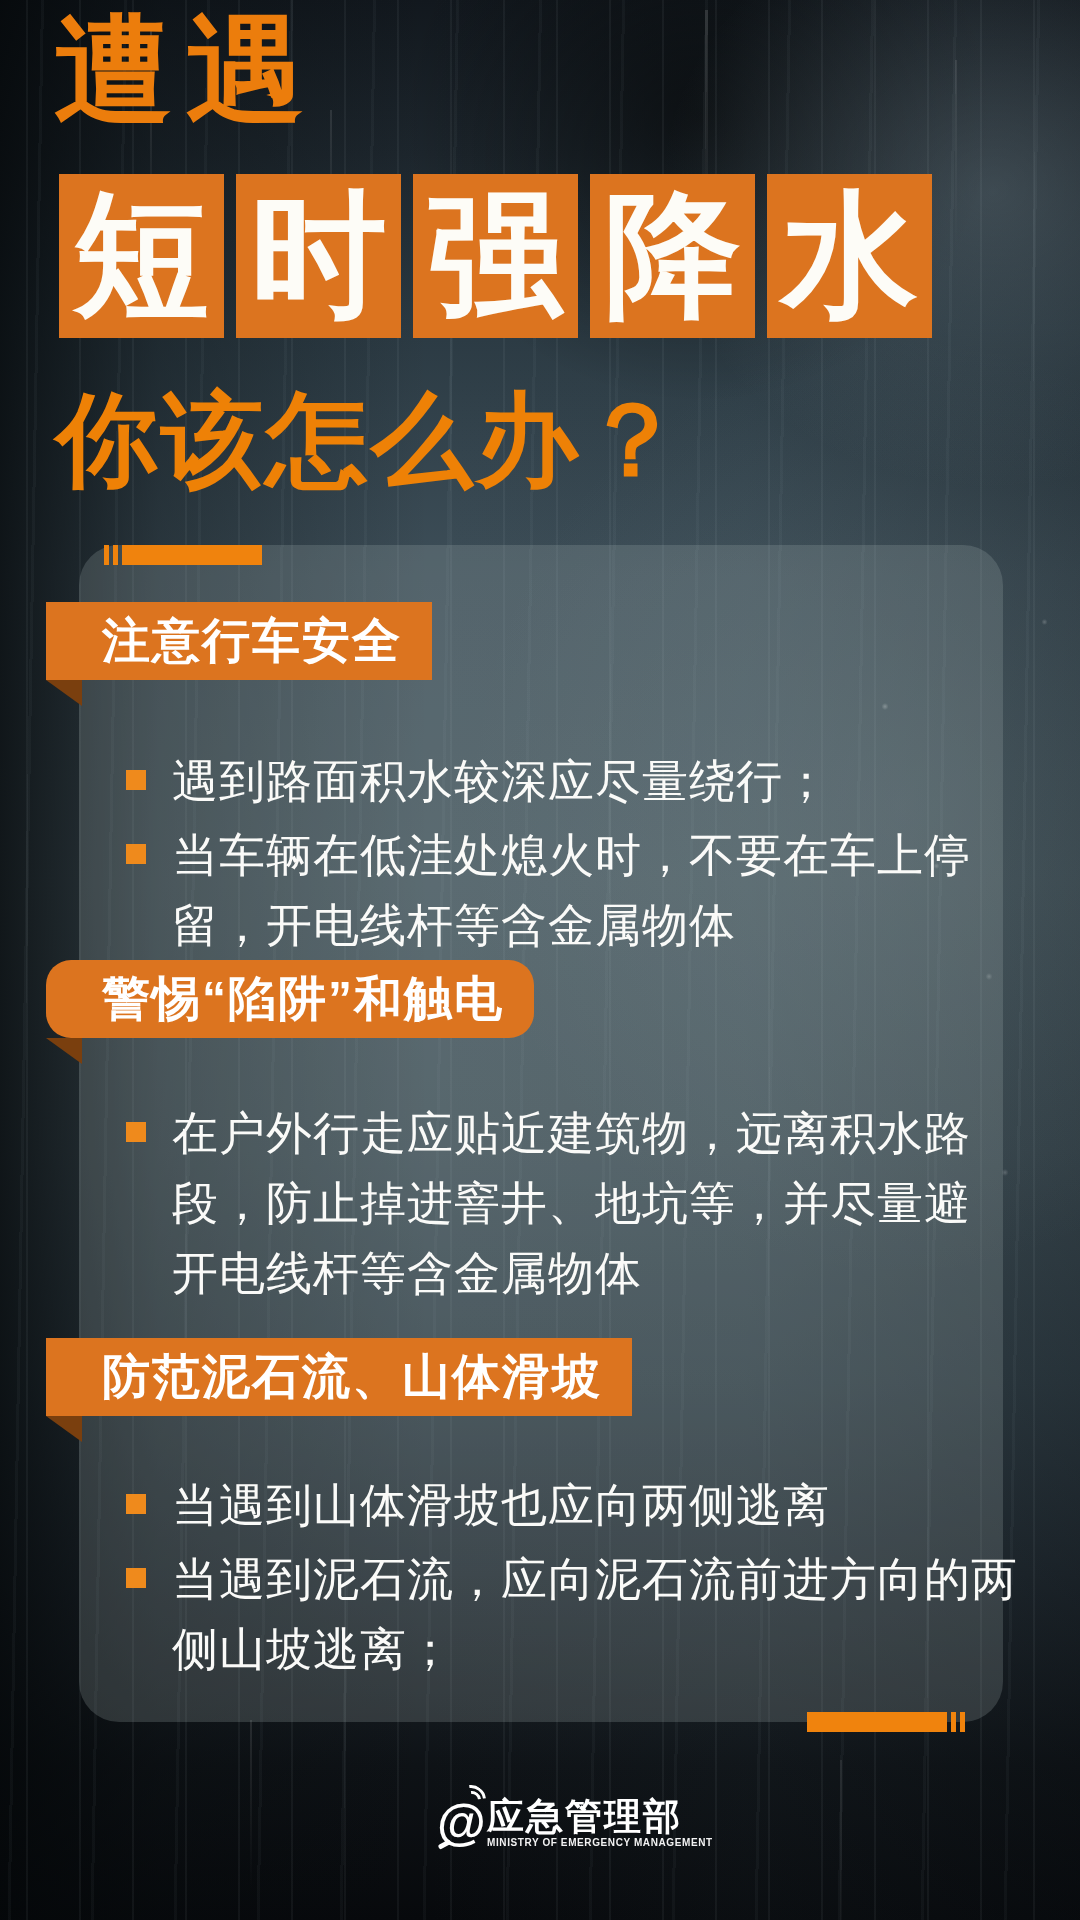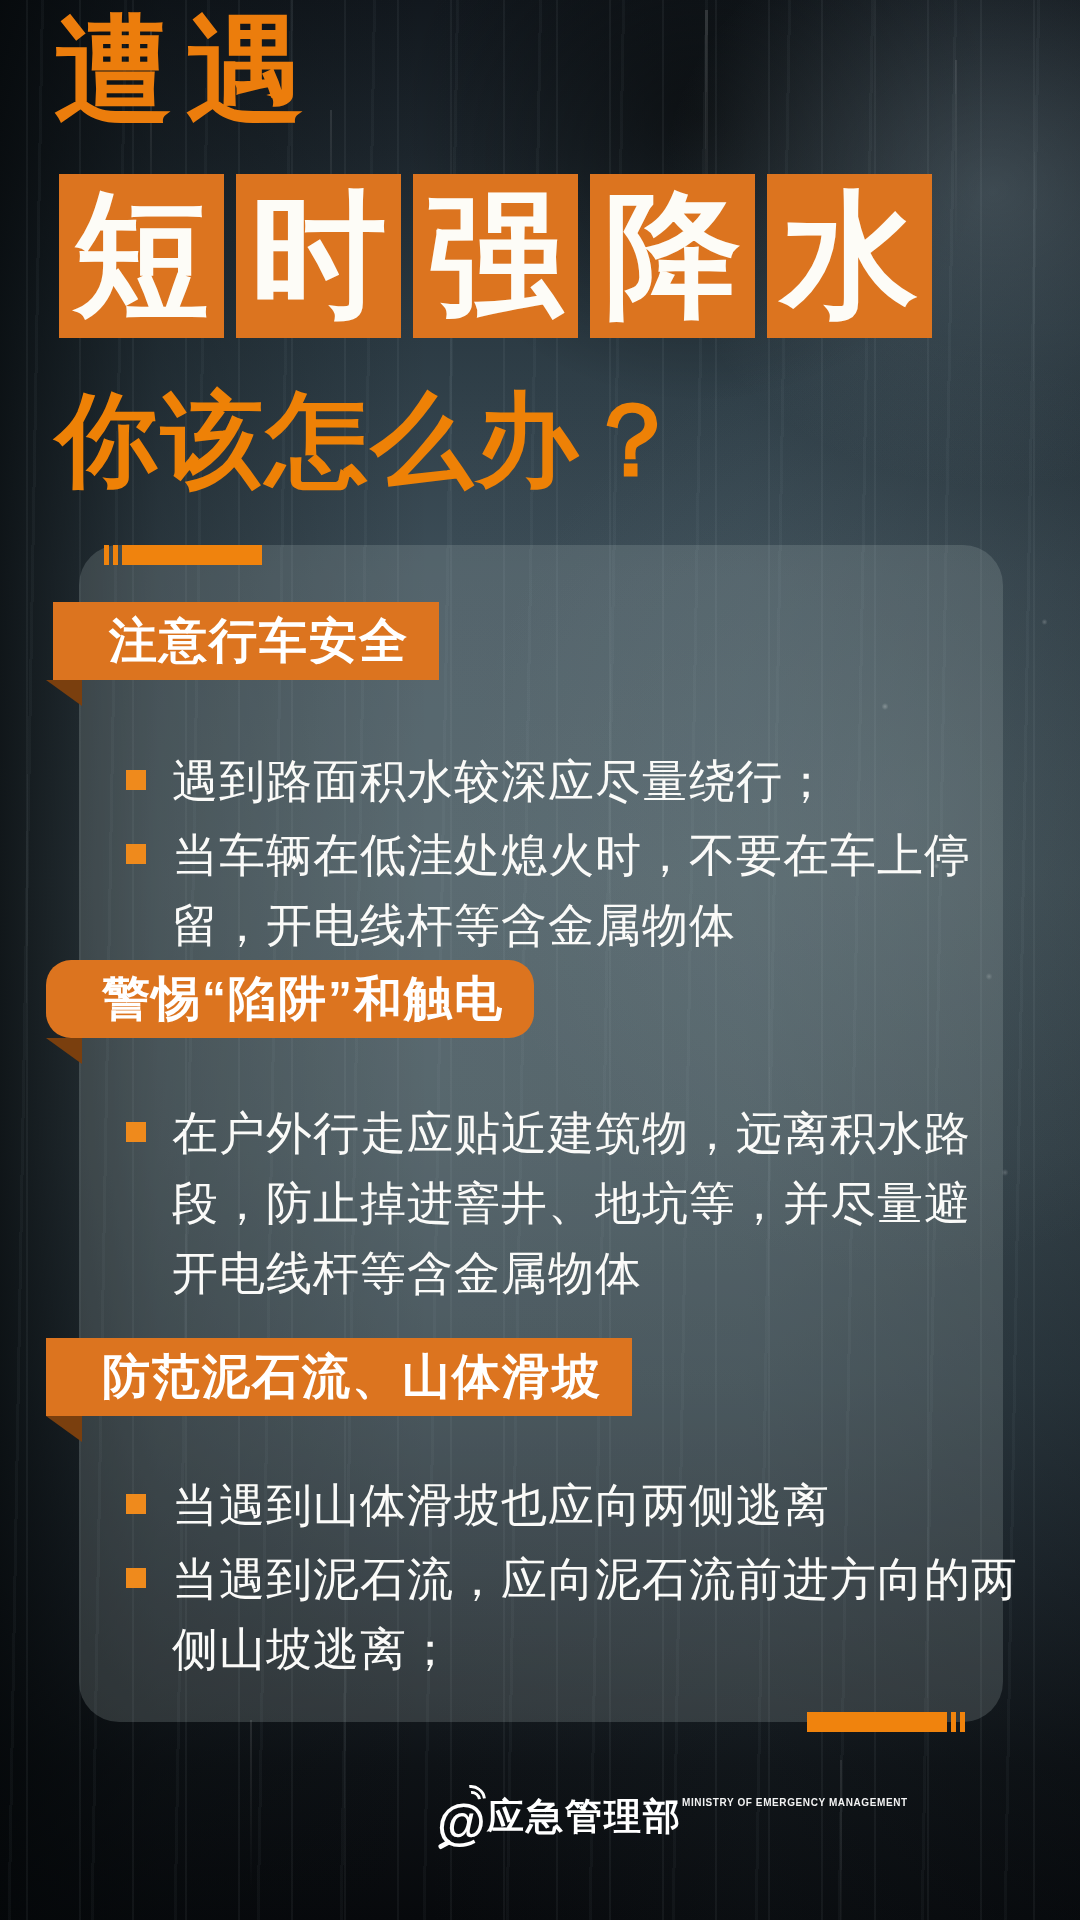--- a/index.html
+++ b/index.html
@@ -77,21 +77,21 @@
   .deco-bottom .bar{margin-right:4px;}
   .deco-bottom .tick{margin-right:0;margin-left:0;}
   .deco-bottom .tick + .tick{margin-left:4px;}
   
   .band{
     position:absolute;left:46px;display:inline-block;
     background:#dc741f;color:#ffffff;
     font-size:48px;font-weight:bold;line-height:78px;
     padding:0 30px 0 56px;letter-spacing:2px;white-space:nowrap;
   }
-  .band-1{top:602px;margin-left:7px;}
+  .band-1{top:602px;}
   .band-2{top:960px;border-radius:25px;}
   .band-3{top:1338px;}
   .fold{
     position:absolute;left:46px;width:36px;height:26px;background:#7a3f0e;
     clip-path:polygon(0 0,100% 0,100% 100%);
   }
   .fold-1{top:680px;}
   .fold-2{top:1038px;}
   .fold-3{top:1416px;}
   
@@ -117,21 +117,21 @@
   .at-icon .arc{
     position:absolute;border:3px solid transparent;border-top-color:#ffffff;
     border-radius:50%;
   }
   .arc-small{width:12px;height:12px;right:2px;top:-6px;transform:rotate(38deg);}
   .arc-large{width:24px;height:24px;right:-3px;top:-12px;transform:rotate(38deg);}
   .at-icon .hand{
     position:absolute;left:1px;bottom:2px;width:13px;height:5px;background:#ffffff;
     transform:rotate(-28deg);border-radius:2px;
   }
-  .footer-text{display:flex;flex-direction:row;}
+  .footer-text{display:flex;flex-direction:column;}
   .footer-cn{
     color:#ffffff;font-size:37px;font-weight:bold;letter-spacing:2px;line-height:40px;
   }
   .footer-en{
     color:#ffffff;font-size:10px;font-weight:bold;letter-spacing:0.6px;
     margin-top:0;opacity:0.95;white-space:nowrap;
   }
 </style>
 </head>
 <body>

